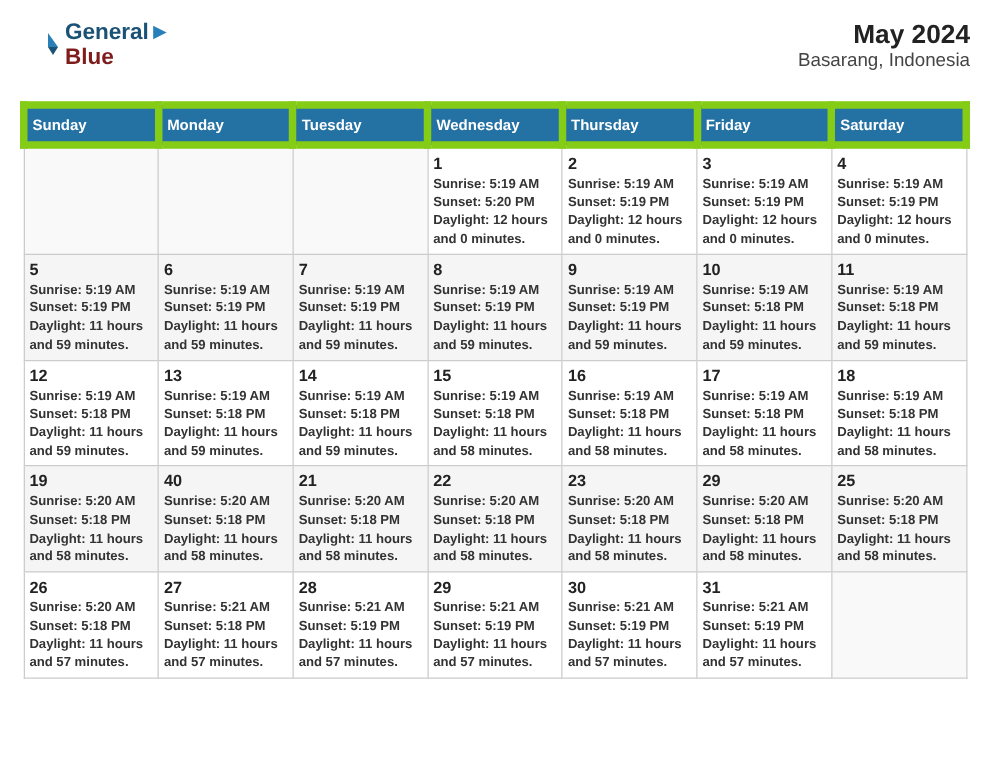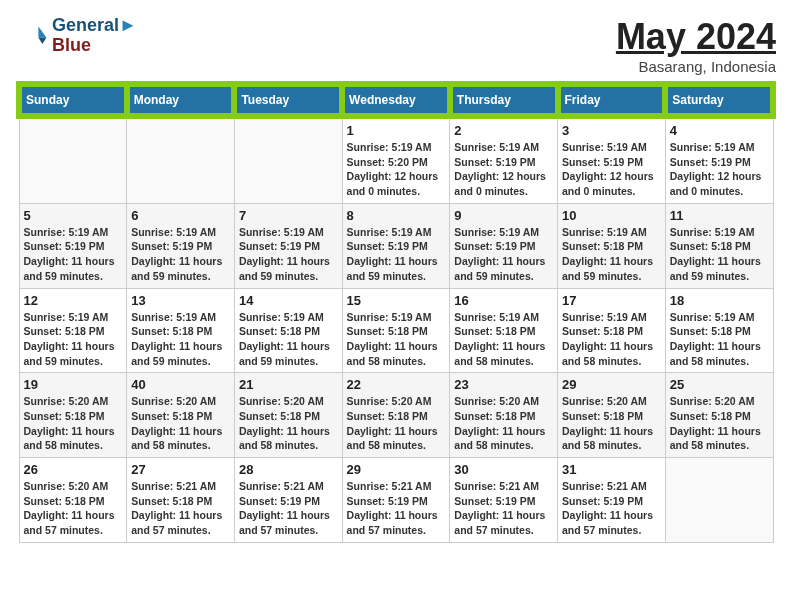--- a/index.html
+++ b/index.html
@@ -7,21 +7,21 @@
       font-family: Arial, sans-serif;
       background: #fff;
       width: 792px;
       min-height: 612px;
       padding: 16px;
     }
     .header {
       display: flex;
       justify-content: space-between;
       align-items: flex-start;
-      margin-bottom: 6px;
+      margin-bottom: 24px;
     }
     .logo {
       display: flex;
       align-items: center;
     }
     .logo-text {
       font-size: 18px;
       font-weight: bold;
       color: #1a5276;
       line-height: 1.1;
@@ -31,24 +31,23 @@
     }
     .logo-icon {
       width: 32px;
       height: 32px;
       margin-right: 4px;
     }
     .title-block {
       text-align: right;
     }
     .month-year {
-      font-size: 36px;
+      font-size: 21px;
       font-weight: bold;
       color: #222;
-      text-decoration: underline;
     }
     .location {
       font-size: 15px;
       color: #444;
     }
     table {
       width: 100%;
       border-collapse: collapse;
       font-size: 11px;
     }

